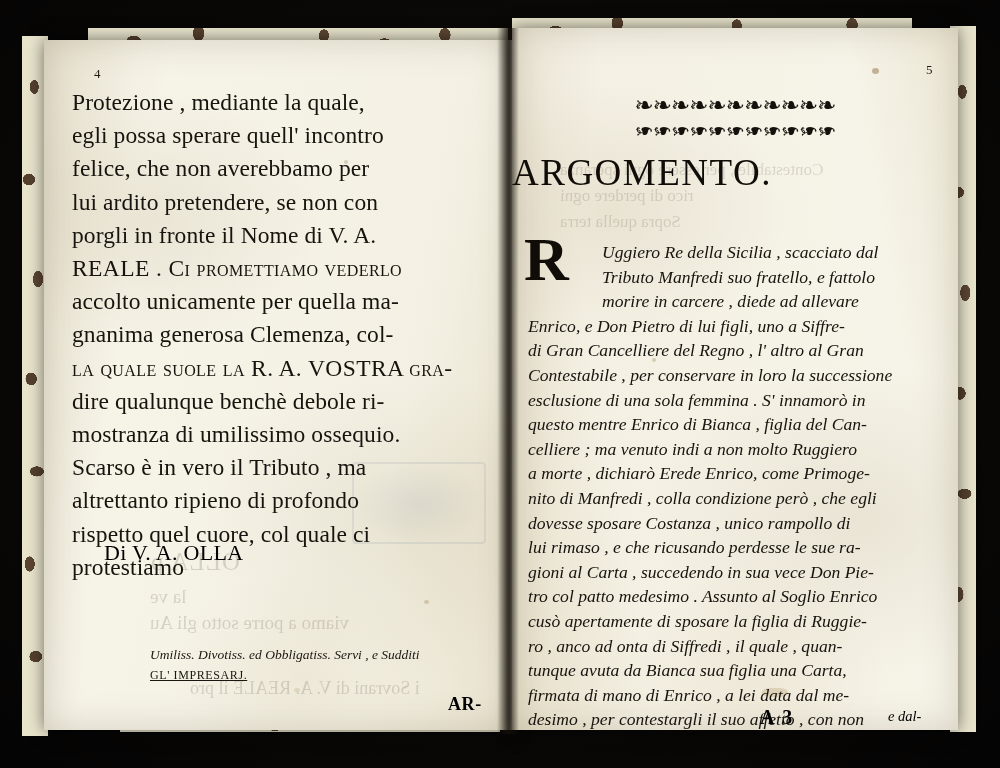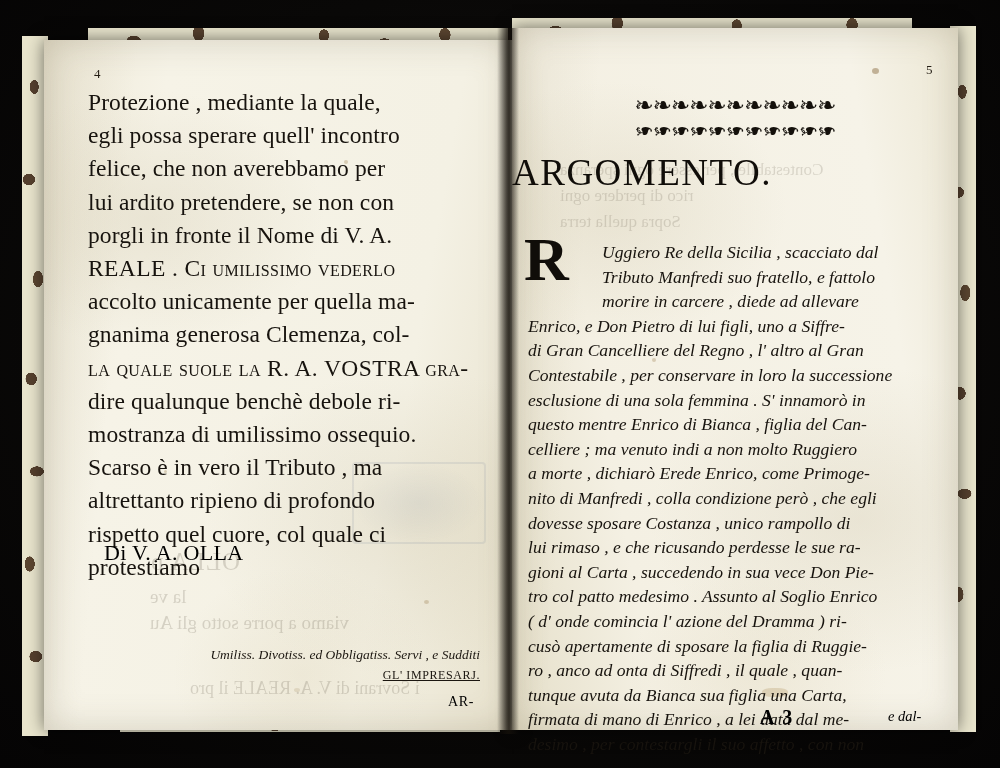--- a/index.html
+++ b/index.html
@@ -66,40 +66,40 @@
   #leaf-right{left:512px;top:28px;width:446px;height:702px;
     background:linear-gradient(260deg,#ece7d4 0%,#f6f3e8 20%,#f4f0e3 74%,#e5dfc9 100%);
     box-shadow:0 0 16px rgba(0,0,0,.55);}
 
   
   .gutter{position:absolute;left:497px;top:28px;width:22px;height:706px;
     background:linear-gradient(90deg, rgba(0,0,0,.0) 0%, rgba(20,16,10,.72) 45%,
                                rgba(20,16,10,.82) 55%, rgba(0,0,0,0) 100%);}
 
   
-  .textcol{position:absolute;color:#17130e;margin-left:16px;}
+  .textcol{position:absolute;color:#17130e;}
 
   
   #left-text{left:72px;top:86px;width:416px;
     font-size:23.5px;line-height:33.2px;letter-spacing:.1px;}
   #left-text .ln{white-space:nowrap;}
   #left-text .sc{font-variant:small-caps;letter-spacing:.4px;}
 
   .folio{position:absolute;font-size:13px;color:#241d14;}
   #folio-left{left:94px;top:66px;}
   #folio-right{left:926px;top:62px;font-size:13px;}
 
   #closing{position:absolute;left:104px;top:540px;font-size:22px;letter-spacing:.3px;}
 
-  #signoff{position:absolute;left:150px;top:645px;width:330px;text-align:right;
+  #signoff{position:absolute;left:150px;top:645px;width:330px;text-align:left;
     font-style:italic;font-size:13.5px;line-height:20px;color:#1b1610;}
   #signoff .impresari{font-style:normal;font-variant:small-caps;font-size:12px;
     letter-spacing:.6px;display:block;text-decoration:underline;}
 
-  #catch-left{position:absolute;left:448px;top:694px;font-size:14px;font-weight:normal;
+  #catch-left{position:absolute;left:448px;top:694px;font-size:18px;font-weight:bold;
     letter-spacing:.6px;}
 
   
   #orn{position:absolute;left:530px;top:93px;width:410px;height:50px;
     display:flex;flex-direction:column;justify-content:center;gap:0px;overflow:hidden;}
   .orn-row{display:flex;justify-content:center;font-size:23px;line-height:24px;
     color:#14100b;letter-spacing:-1px;white-space:nowrap;}
   .orn-row.r2{transform:scaleY(-1);}
 
   #heading{position:absolute;left:512px;top:151px;width:446px;text-align:left;
@@ -162,21 +162,21 @@
   <div class="ghost" id="ghost-l3">viamo a porre sotto gli Au</div>
   <div class="ghost" id="ghost-l4">i Sovrani di V. A. REALE il pro</div>
   <div class="stamp"></div>
 
   <div class="textcol" id="left-text">
     <div class="ln">Protezione , mediante la quale,</div>
     <div class="ln">egli possa sperare quell' incontro</div>
     <div class="ln">felice, che non averebbamo per</div>
     <div class="ln">lui ardito pretendere, se non con</div>
     <div class="ln">porgli in fronte il Nome di V. A.</div>
-    <div class="ln sc">REALE . Ci umilissimo vederlo</div>
+    <div class="ln sc">REALE . Ci promettiamo vederlo</div>
     <div class="ln">accolto unicamente per quella ma-</div>
     <div class="ln">gnanima generosa Clemenza, col-</div>
     <div class="ln sc">la quale suole la R. A. VOSTRA gra-</div>
     <div class="ln">dire qualunque benchè debole ri-</div>
     <div class="ln">mostranza di umilissimo ossequio.</div>
     <div class="ln">Scarso è in vero il Tributo , ma</div>
     <div class="ln">altrettanto ripieno di profondo</div>
     <div class="ln">rispetto quel cuore, col quale ci</div>
     <div class="ln">protestiamo</div>
   </div>
@@ -222,21 +222,20 @@
     <div class="ln">Contestabile , per conservare in loro la successione</div>
     <div class="ln">esclusione di una sola femmina . S' innamorò in</div>
     <div class="ln">questo mentre Enrico di Bianca , figlia del Can-</div>
     <div class="ln">celliere ; ma venuto indi a non molto Ruggiero</div>
     <div class="ln">a morte , dichiarò Erede Enrico, come Primoge-</div>
     <div class="ln">nito di Manfredi , colla condizione però , che egli</div>
     <div class="ln">dovesse sposare Costanza , unico rampollo di</div>
     <div class="ln">lui rimaso , e che ricusando perdesse le sue ra-</div>
     <div class="ln">gioni al Carta , succedendo in sua vece Don Pie-</div>
     <div class="ln">tro col patto medesimo . Assunto al Soglio Enrico</div>
-    <div class="ln">( d' onde comincia l' azione del Dramma ) ri-</div>
     <div class="ln">cusò apertamente di sposare la figlia di Ruggie-</div>
     <div class="ln">ro , anco ad onta di Siffredi , il quale , quan-</div>
     <div class="ln">tunque avuta da Bianca sua figlia una Carta,</div>
     <div class="ln">firmata di mano di Enrico , a lei data dal me-</div>
     <div class="ln">desimo , per contestargli il suo affetto , con non</div>
 
   </div>
 
   <div id="sig-right">A 3</div>
   <div id="catch-right">e dal-</div>

